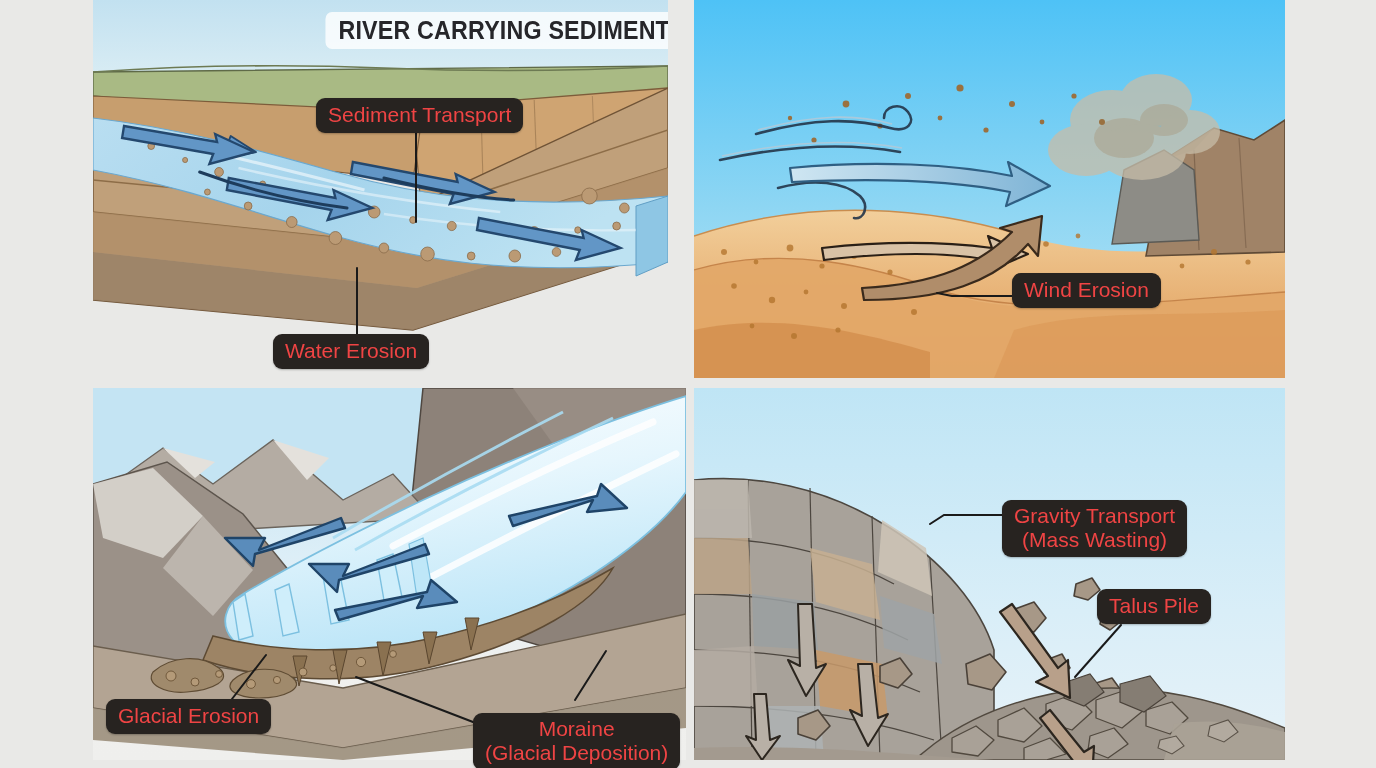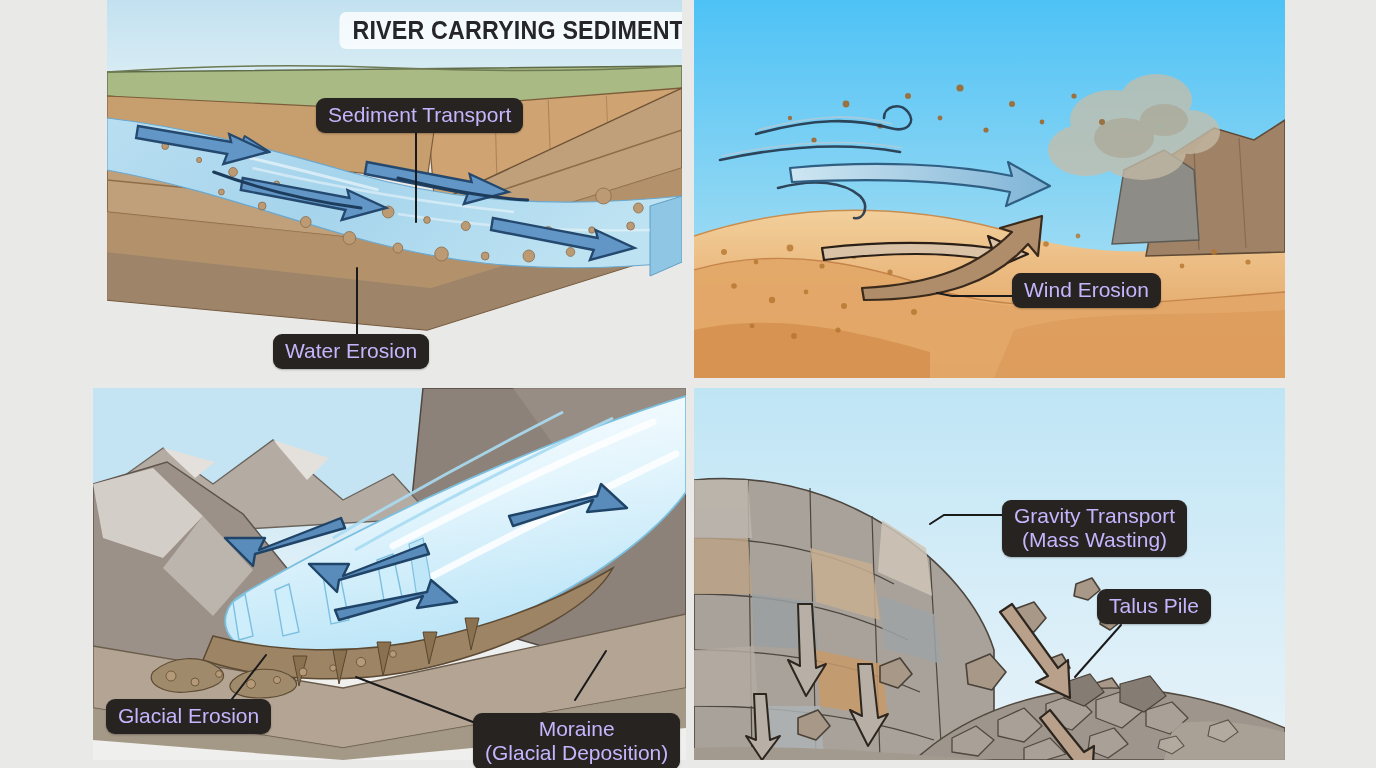--- a/index.html
+++ b/index.html
@@ -5,21 +5,21 @@
   html,body{margin:0;padding:0;}
   body{
     width:1376px;height:768px;
     background:#e9e9e7;
     font-family:"Liberation Sans", sans-serif;
     overflow:hidden;
   }
   #stage{position:relative;width:1376px;height:768px;}
 
   .panel{position:absolute;overflow:hidden;}
-  .p1{left:93px;top:0px;width:575px;height:378px;background:transparent;margin-left:14px;}
+  .p1{left:93px;top:0px;width:575px;height:378px;background:transparent;}
   .p2{left:694px;top:0px;width:591px;height:378px;background:linear-gradient(#4ec2f6 0%,#8ed6f3 55%,#bfe6f6 100%);}
   .p3{left:93px;top:388px;width:593px;height:372px;background:linear-gradient(#bfe2f2 0%,#dceef7 45%,#f0f0ee 75%,#efefed 100%);}
   .p4{left:694px;top:388px;width:591px;height:372px;background:linear-gradient(#bfe5f5 0%,#d9eef8 60%,#e7f2f8 100%);}
 
   .svgfull{position:absolute;left:0;top:0;width:100%;height:100%;display:block;}
 
   
   .title-chip{
     position:absolute;
     background:rgba(255,255,255,.80);
@@ -34,21 +34,21 @@
     font-family:"Liberation Sans", sans-serif;
     transform:scaleX(.93);
     transform-origin:center;
   }
   .t1{left:219px;top:12px;}
 
   
   .chip{
     position:absolute;
     background:#272320;
-    color:#c4b5fd;
+    color:#ef4444;
     border-radius:9px;
     padding:5px 12px 6px 12px;
     font-size:21px;
     line-height:1.14;
     white-space:nowrap;
     box-shadow:0 1px 2px rgba(0,0,0,.25);
     font-family:"Liberation Sans", sans-serif;
     z-index:6;
   }
   .chip.two{text-align:center;padding:4px 12px 5px 12px;margin-top:13px;}

